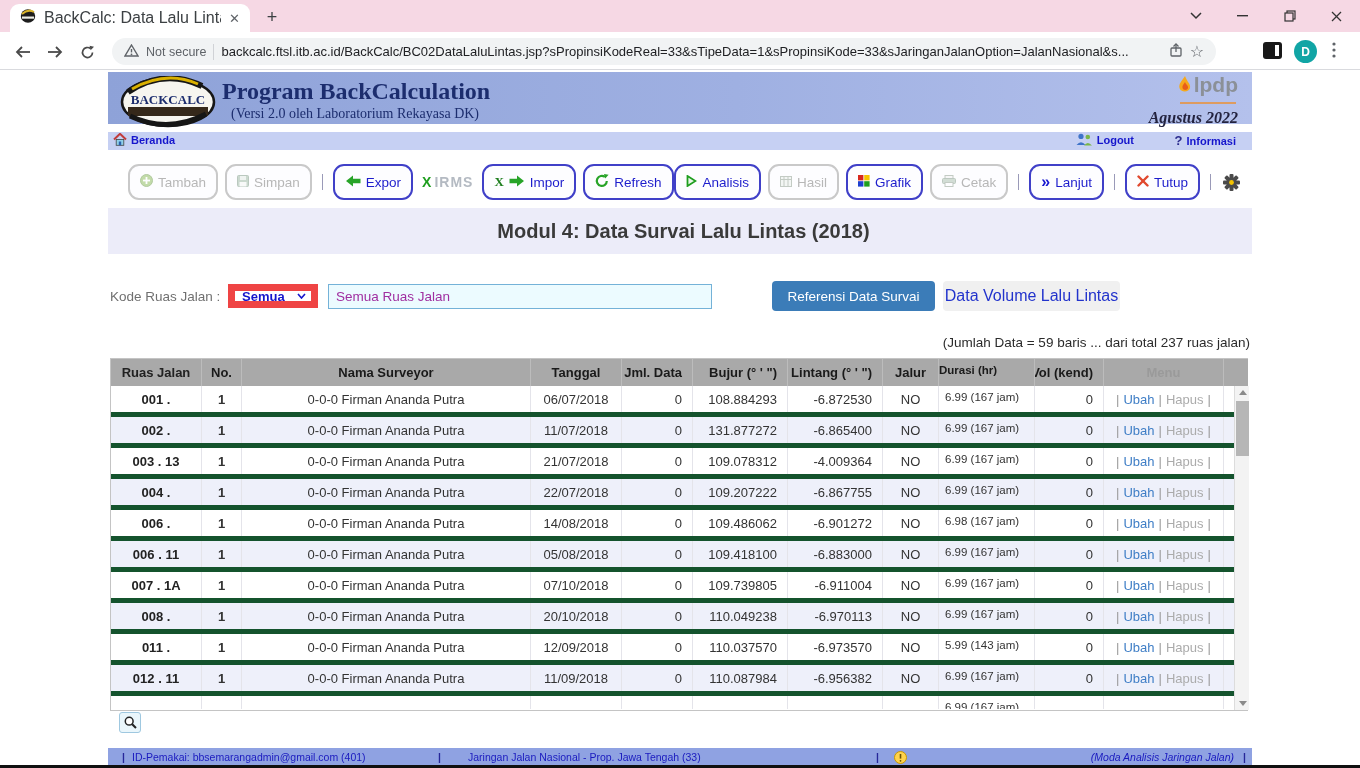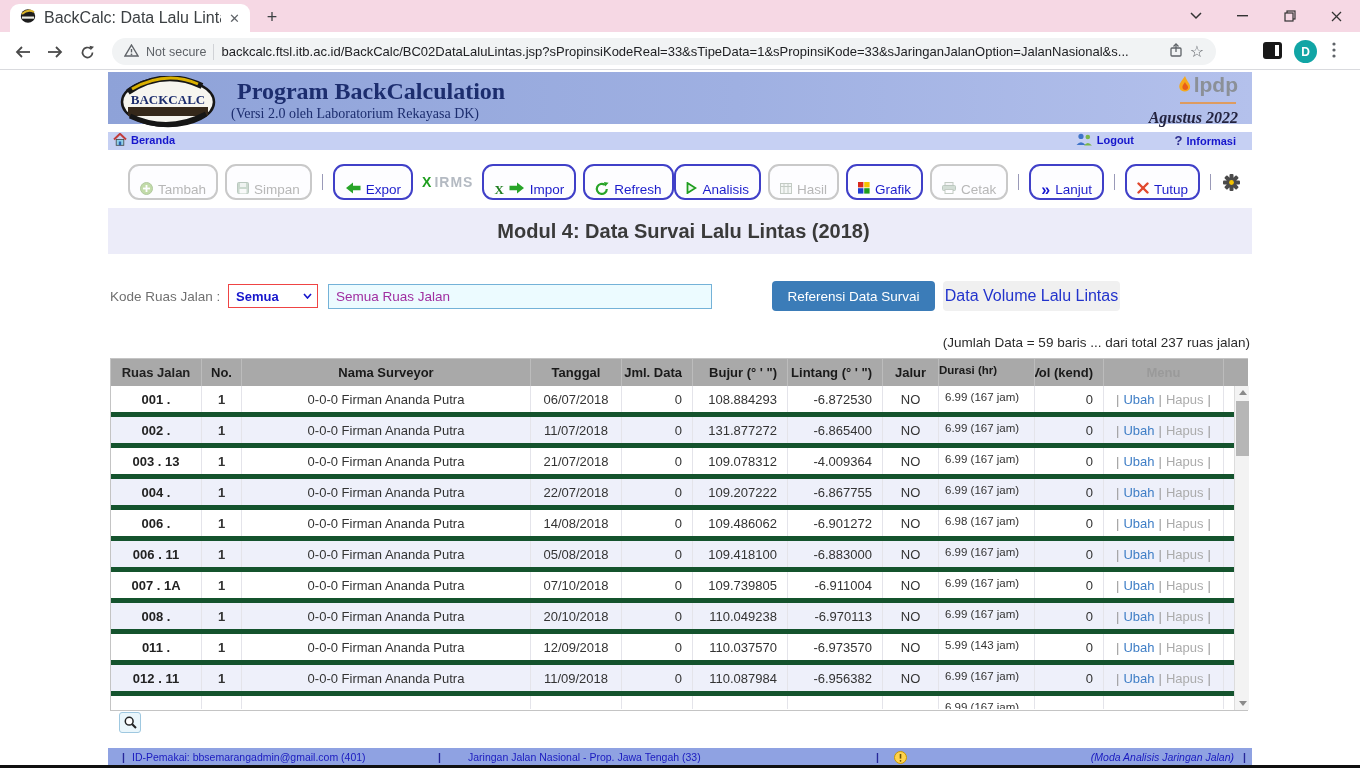--- a/index.html
+++ b/index.html
@@ -29,57 +29,57 @@
   .side-panel { position:absolute; left:1263px; top:42px; }
   .avatar { position:absolute; left:1294px; top:40px; width:23px; height:23px; border-radius:50%;
             background:#11a5a5; color:#fff; font-size:12px; font-weight:bold;
             display:flex; align-items:center; justify-content:center; }
   .dots { position:absolute; left:1332px; top:42px; }
 
   
   .band-header { position:absolute; left:108px; top:72px; width:1144px; height:52px;
                  background:linear-gradient(90deg,#8ea2d8 0%,#9fb0e2 55%,#b4c1ec 100%); }
   .bc-logo { position:absolute; left:12px; top:4px; }
-  .app-title { position:absolute; left:129px; top:6px; font-family:"Liberation Serif",serif;
+  .app-title { position:absolute; left:114px; top:6px; font-family:"Liberation Serif",serif;
                font-weight:bold; font-size:24px; color:#1c2d6e; }
   .app-sub { position:absolute; left:123px; top:34px; font-family:"Liberation Serif",serif;
              font-size:14px; color:#1c2d6e; }
   .lpdp { position:absolute; right:14px; top:4px; display:flex; align-items:flex-end; gap:2px; }
   .lpdp-text { font-size:21px; font-weight:bold; color:#8b9097; line-height:0.9; }
   .lpdp-tag { position:absolute; right:16px; top:30px; width:56px; height:2px; background:#e8923c; opacity:.8; }
   .app-date { position:absolute; right:14px; top:37px; font-family:"Liberation Serif",serif;
               font-style:italic; font-weight:bold; font-size:16px; color:#23233f; }
 
   .band-nav { position:absolute; left:108px; top:132px; width:1144px; height:18px; background:#c6d0f3; }
   .nav-item { position:absolute; top:1px; display:flex; align-items:center; gap:4px;
               font-size:11px; color:#1515cc; font-weight:bold; }
 
   
   .tool-row { position:absolute; top:169px; height:26px; display:flex; align-items:center; gap:7px; }
   .tool-left { left:128px; } .tool-right { right:120px; }
-  .tbtn { display:flex; gap:5px; height:24px; padding:16px 10px;
+  .tbtn { display:flex; align-items:center; gap:5px; height:24px; padding:16px 10px;
           border:2px solid #4040c8; border-radius:11px; background:#fdfdff;
           color:#1d1dcc; font-size:13.5px; white-space:nowrap; }
   .tbtn.disabled { border-color:#c9c9c9; color:#b7b7b7; }
   .tbtn.disabled .ic { opacity:.45; }
   .vsep { width:1px; height:16px; background:#9a9ab8; margin:0 3px; }
   .irms-lbl { display:flex; align-items:center; gap:3px; margin:0 2px; }
   .irms-x { color:#1f9e1f; font-weight:bold; font-size:14px; }
   .irms-t { color:#b4bac2; font-weight:bold; font-size:14px; letter-spacing:1px; }
   .x-green { color:#1f7e1f; font-weight:bold; font-size:13px; font-family:"Liberation Serif",serif; }
   .lanjut-gl { color:#1515d0; font-weight:bold; font-size:16px; line-height:1; }
   .gear-wrap { margin-left:2px; display:flex; align-items:center; }
 
   
   .module-band { position:absolute; left:108px; top:208px; width:1144px; height:46px; background:#ececf9;
                  display:flex; align-items:center; justify-content:center; }
   .module-title { font-size:20px; font-weight:bold; color:#3a3a3a;margin-left:7px; }
 
   .filter-label { position:absolute; left:110px; top:289px; font-size:13.5px; color:#707070; }
-  .sel { position:absolute; left:228px; top:284px; width:90px; height:24px; border:1px solid #ef4444;
+  .sel { position:absolute; left:228px; top:284px; width:90px; height:24px; border:7px solid #ef4444;
          background:#fff; display:flex; align-items:center; justify-content:space-between;
          padding:0 5px 0 7px; font-size:13px; color:#1515cc; font-weight:bold; }
   .txt-input { position:absolute; left:328px; top:284px; width:384px; height:25px; border:1px solid #74b2d8;
                background:#ecfbff; font-size:13.5px; color:#a02fa0; padding-left:7px;
                display:flex; align-items:center; font-family:"Liberation Sans",sans-serif; }
   .btn-primary { position:absolute; left:772px; top:281px; width:163px; height:30px; background:#3b7cb8;
                  border-radius:4px; color:#fff; font-size:13.5px; display:flex; align-items:center; justify-content:center; }
   .btn-light { position:absolute; left:943px; top:281px; width:177px; height:30px; background:#f0f0f0;
                border-radius:4px; color:#2233cc; font-size:16px; display:flex; align-items:center; justify-content:center; }
   .summary { position:absolute; right:110px; top:335px; font-size:13.5px; color:#2b2b2b; }

